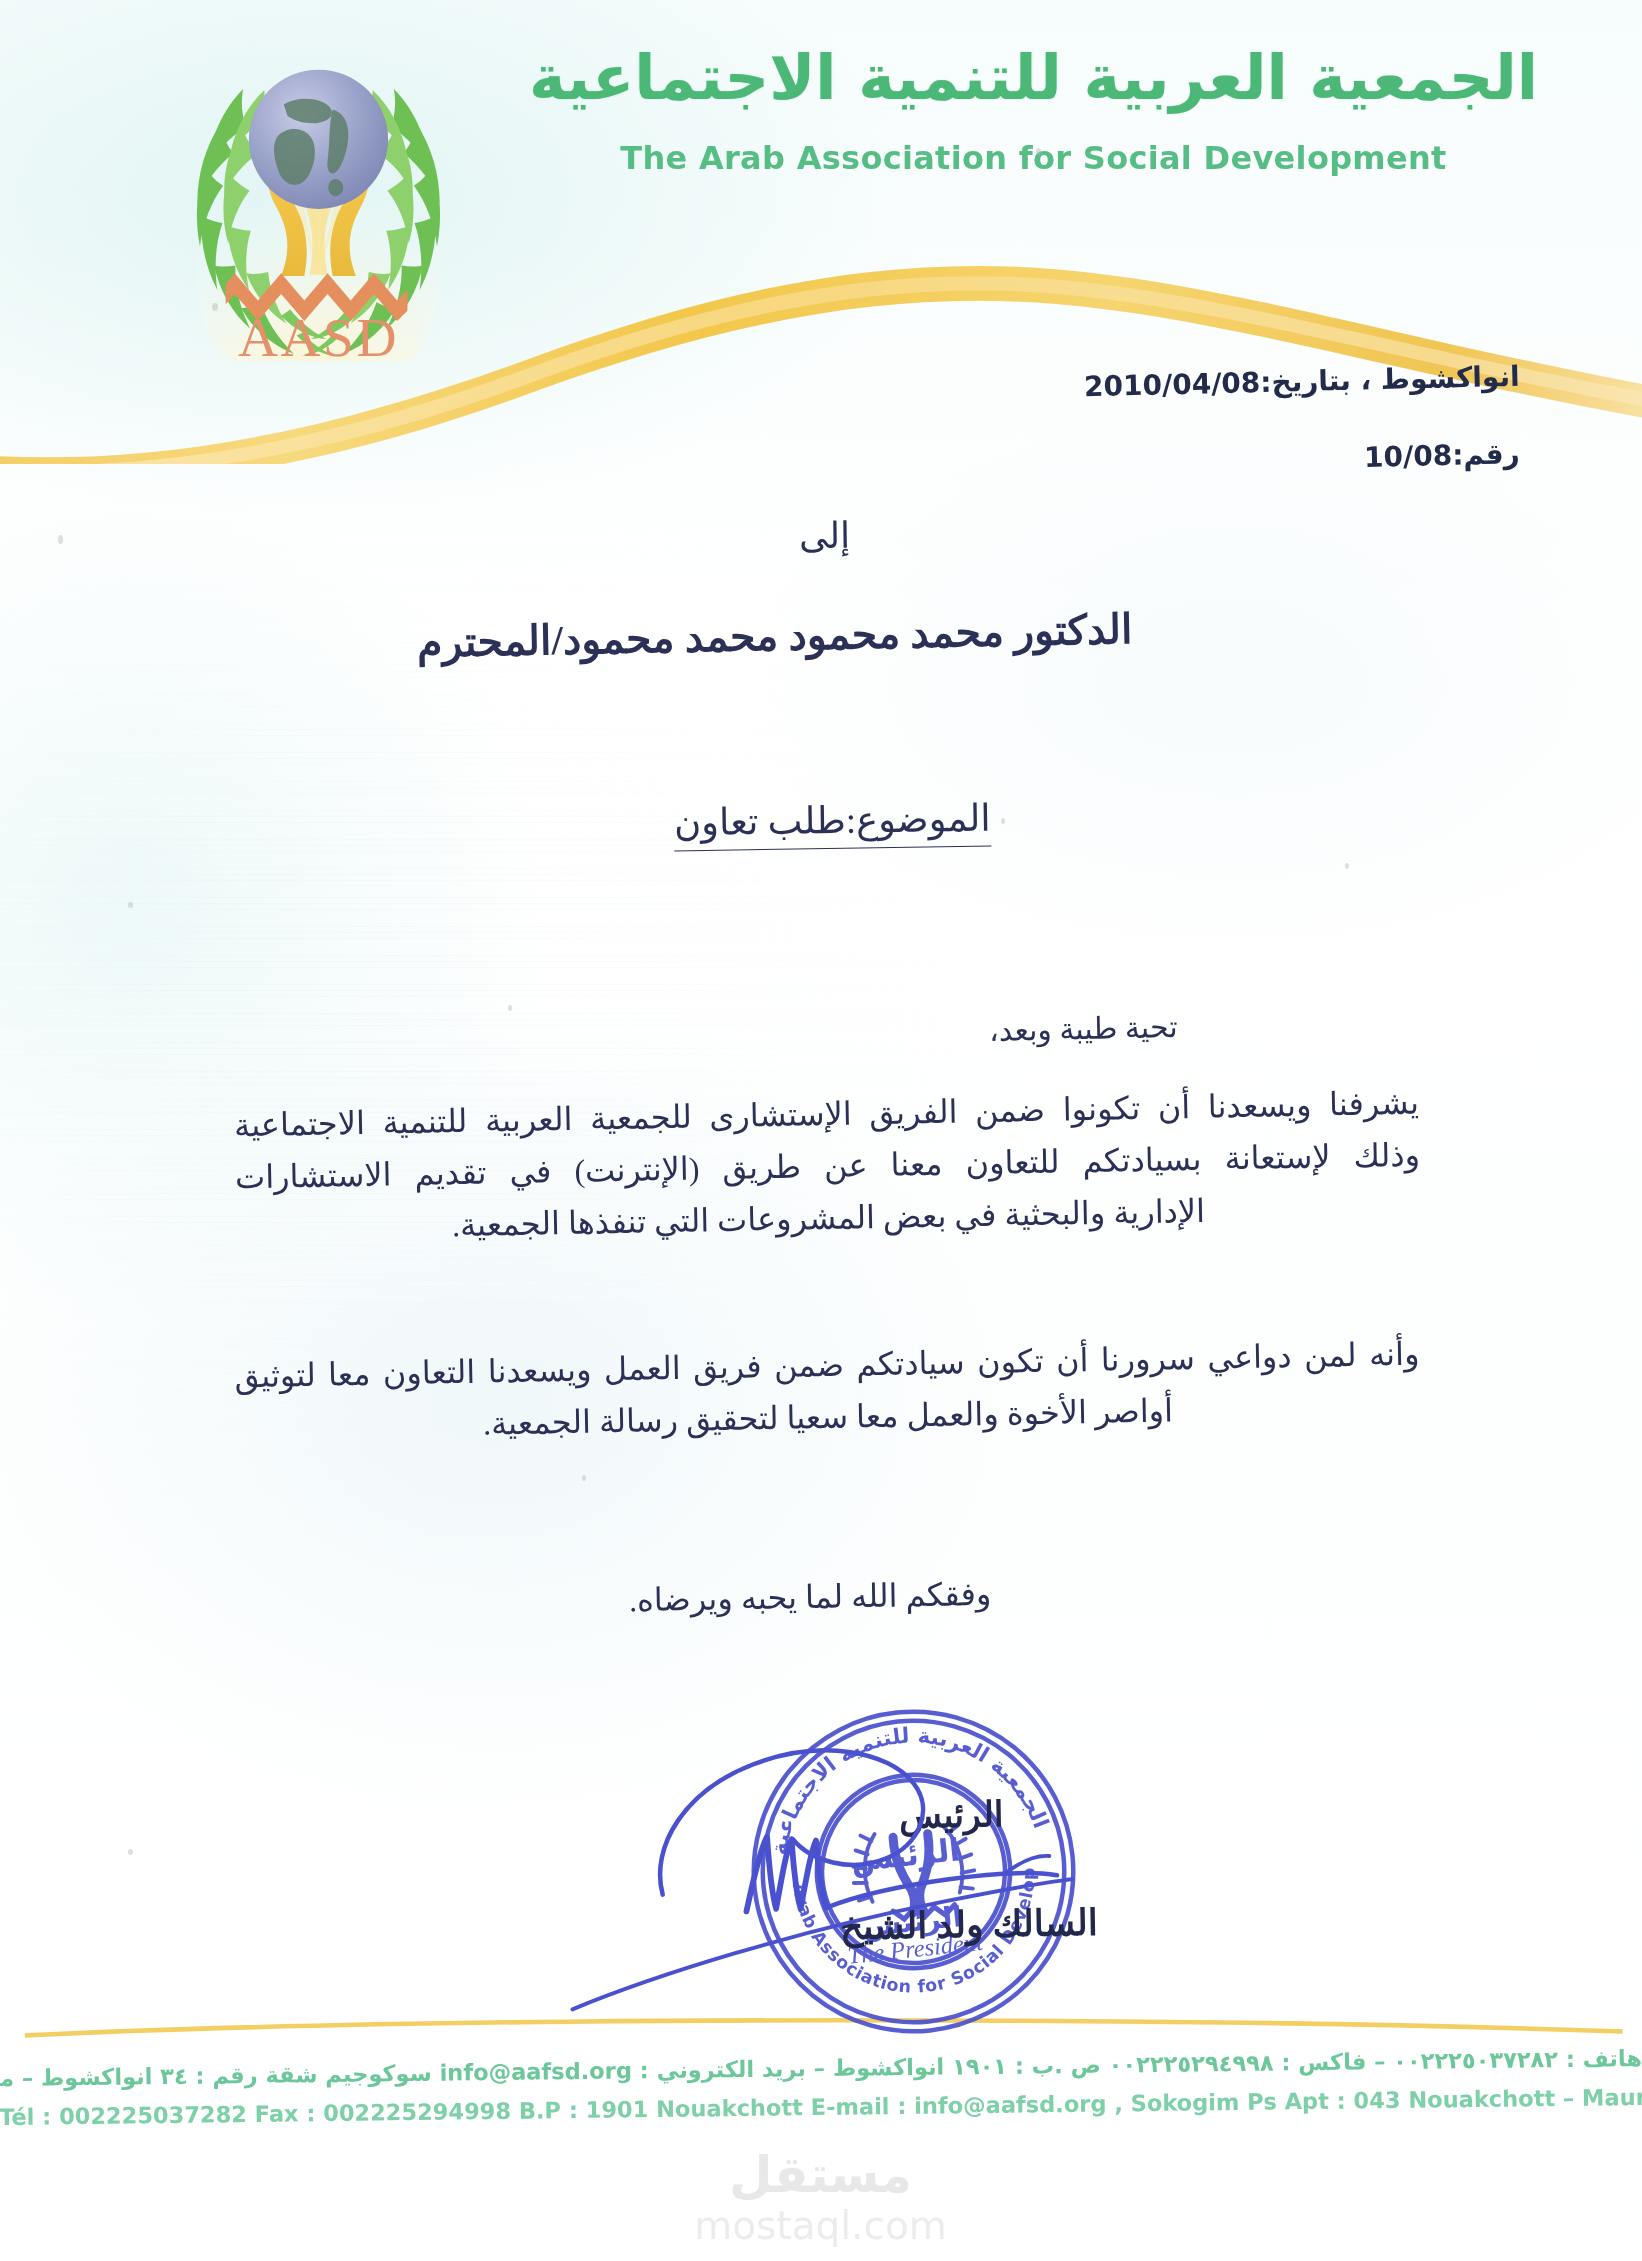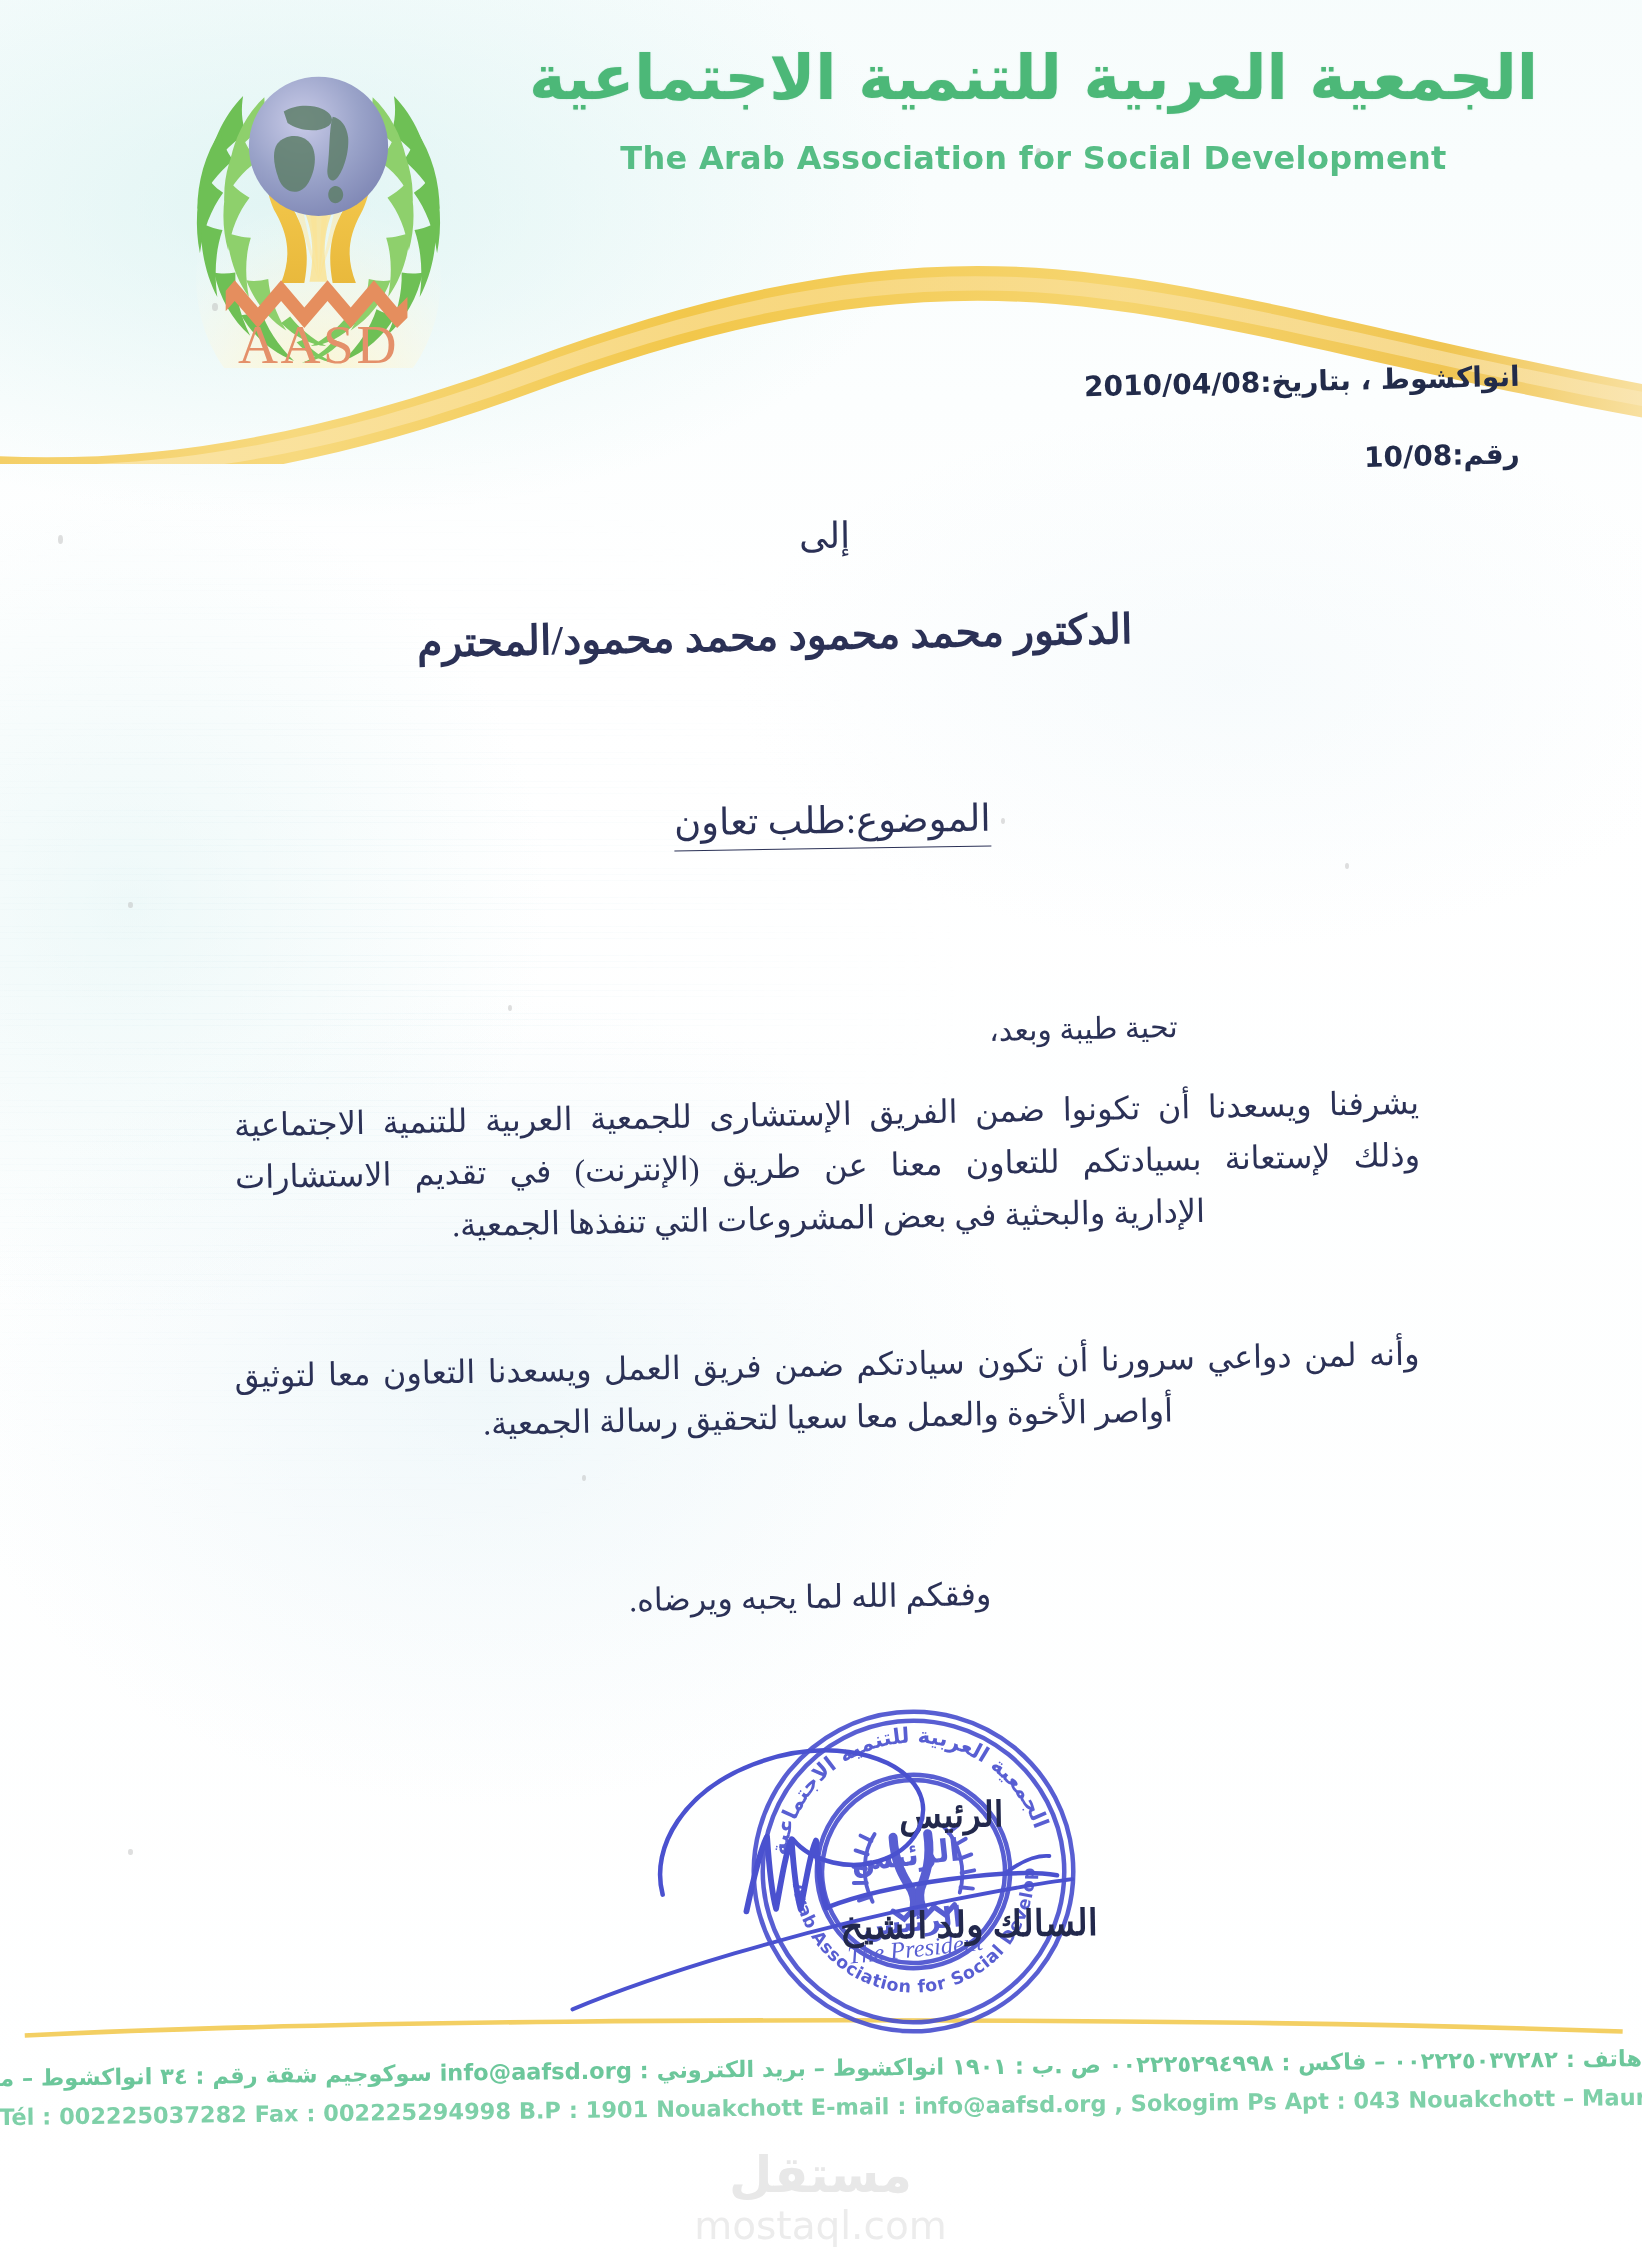--- a/index.html
+++ b/index.html
@@ -40,21 +40,21 @@
       repeating-linear-gradient(0deg, rgba(200,225,232,0.30) 0px, rgba(200,225,232,0.30) 0.6px, rgba(255,255,255,0) 0.6px, rgba(255,255,255,0) 5.8px);
     -webkit-mask-image: radial-gradient(ellipse 805px 741px at 22% 44%, #000 0%, rgba(0,0,0,0) 75%);
             mask-image: radial-gradient(ellipse 805px 741px at 22% 44%, #000 0%, rgba(0,0,0,0) 75%);
   }
 
   
   .header { position: absolute; top:0; left:0; width:1643px; height:451px; z-index: 3; }
 
   .logo-wrap {
     position: absolute;
-    left: 139px; top: 20px;
+    left: 139px; top: 13px;
     width: 361px; height: 348px; text-decoration: underline;
   }
   .logo-svg { width: 100%; height: 100%; display:block; }
 
   .org-titles {
     position: absolute;
     right: 74px;
     top: 39px;
     width: 1069px;
     text-align: center;

